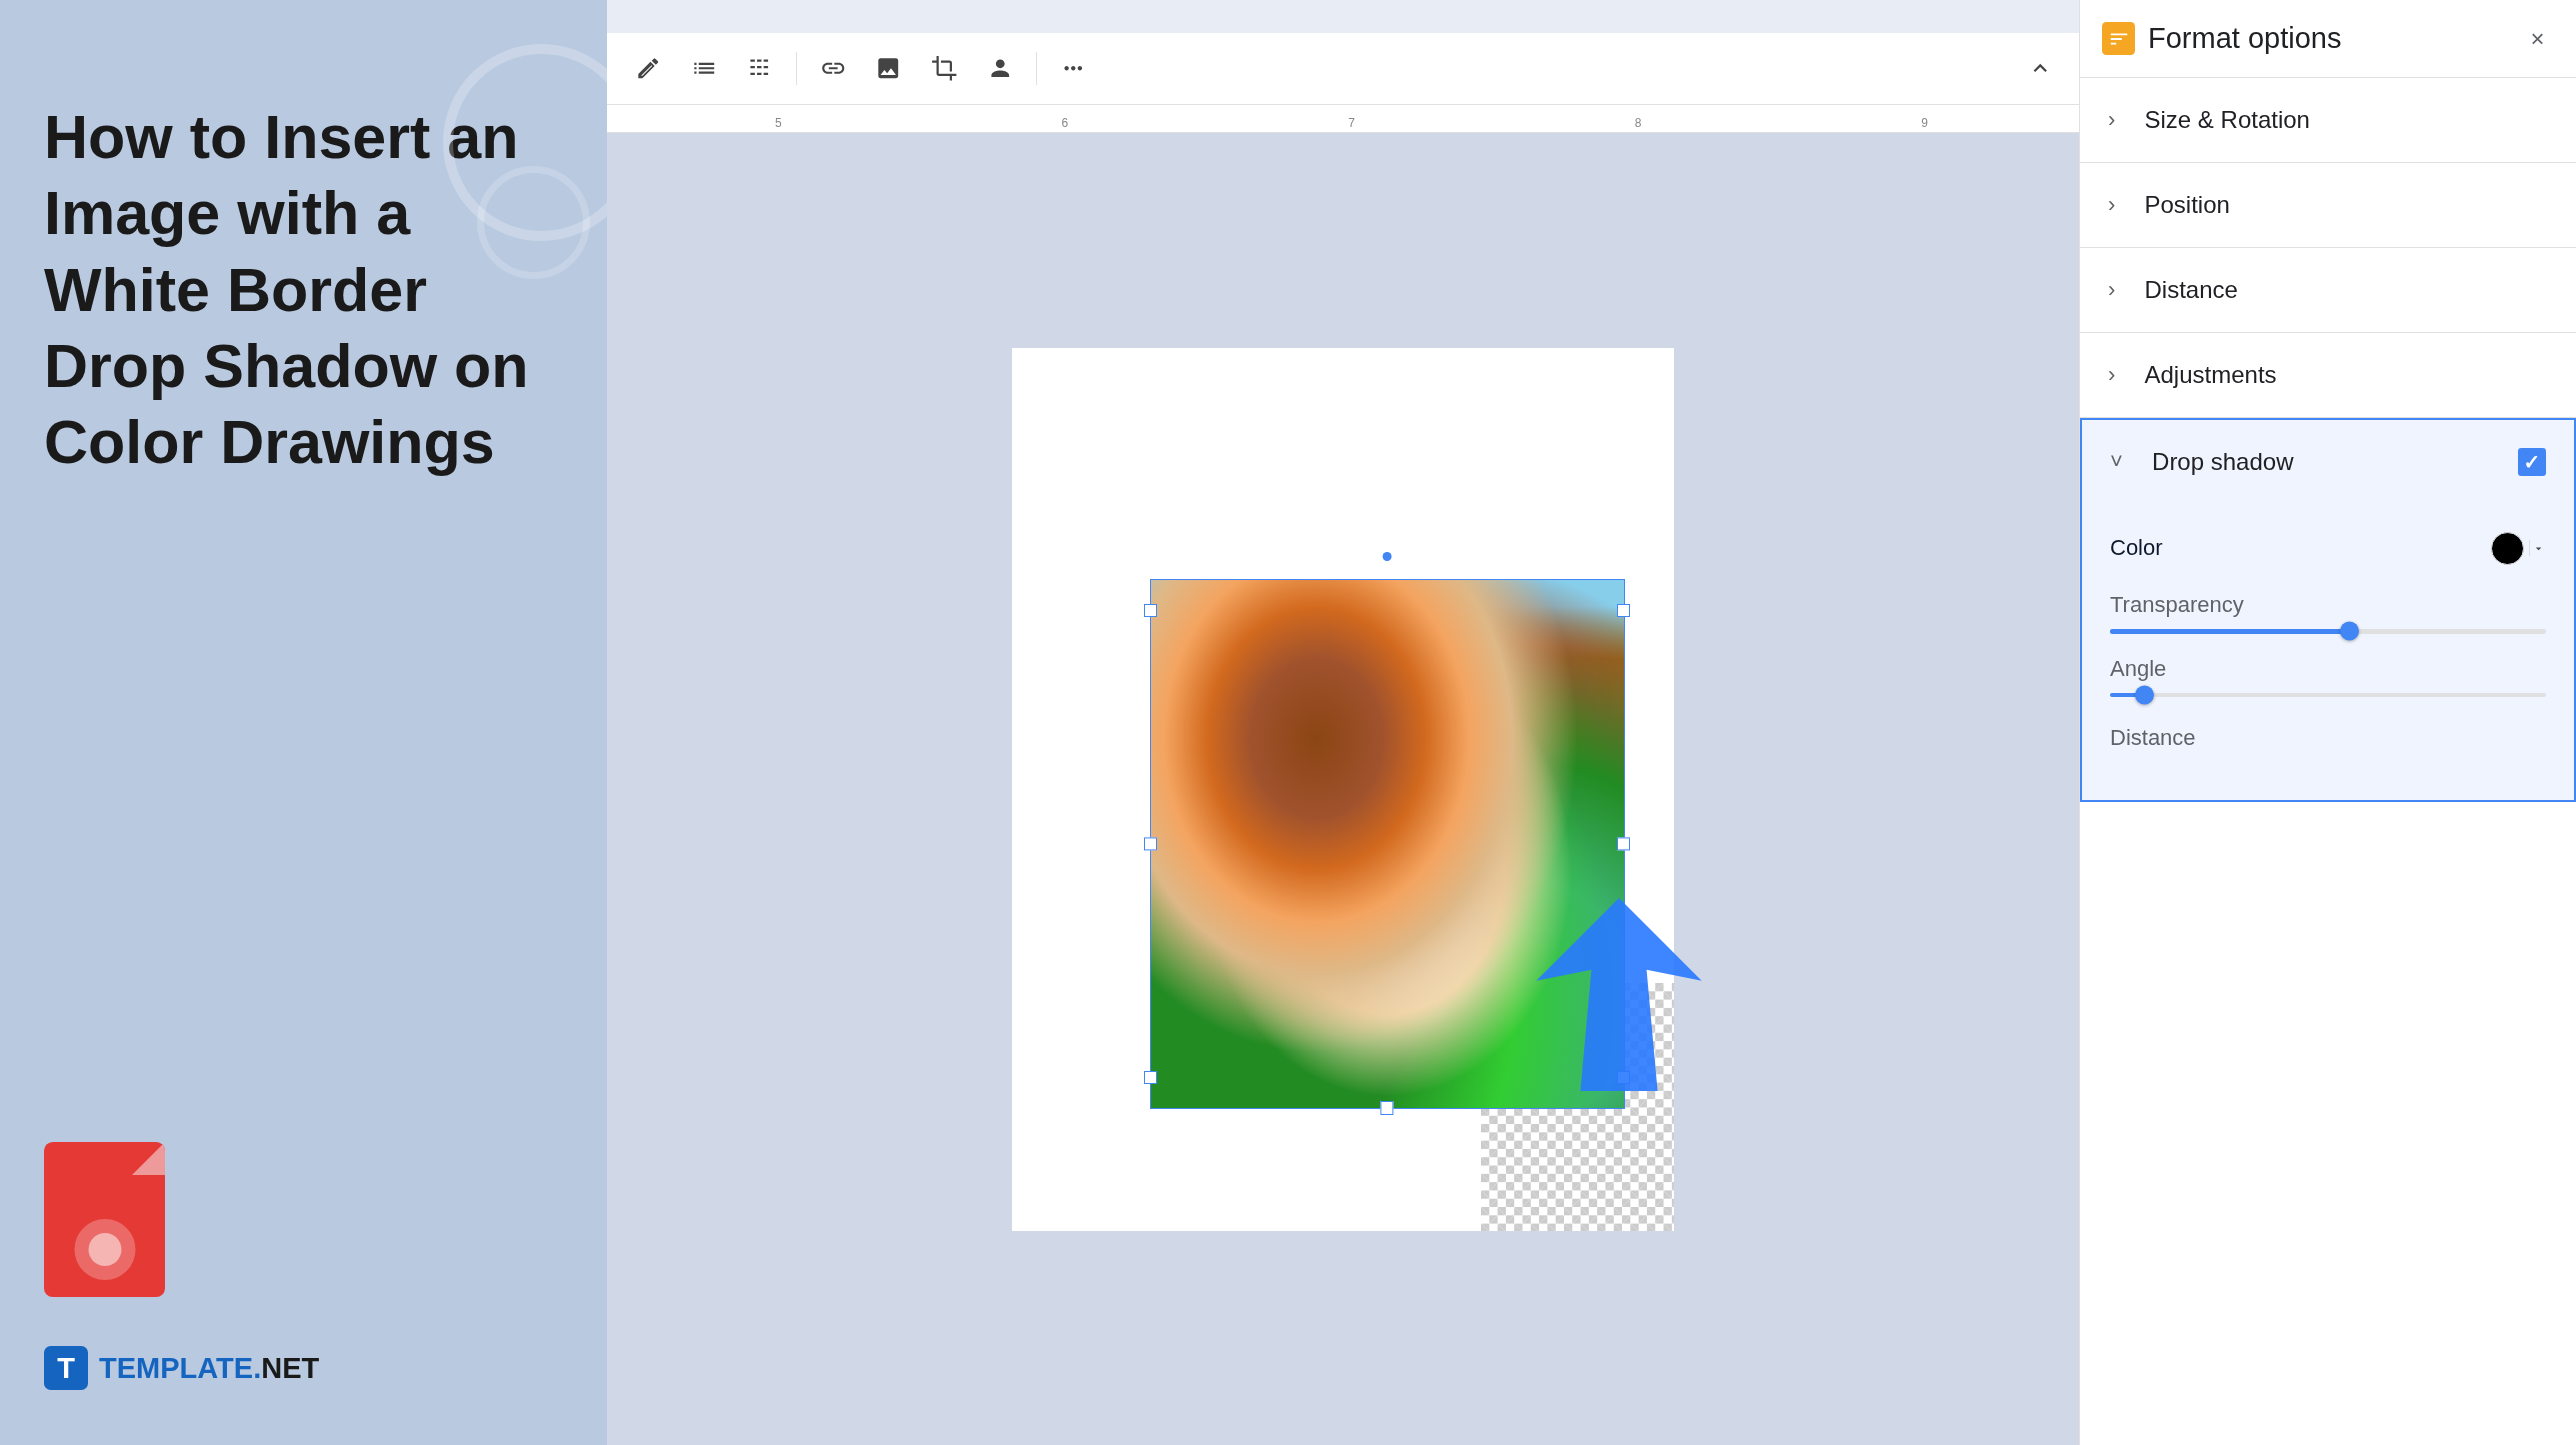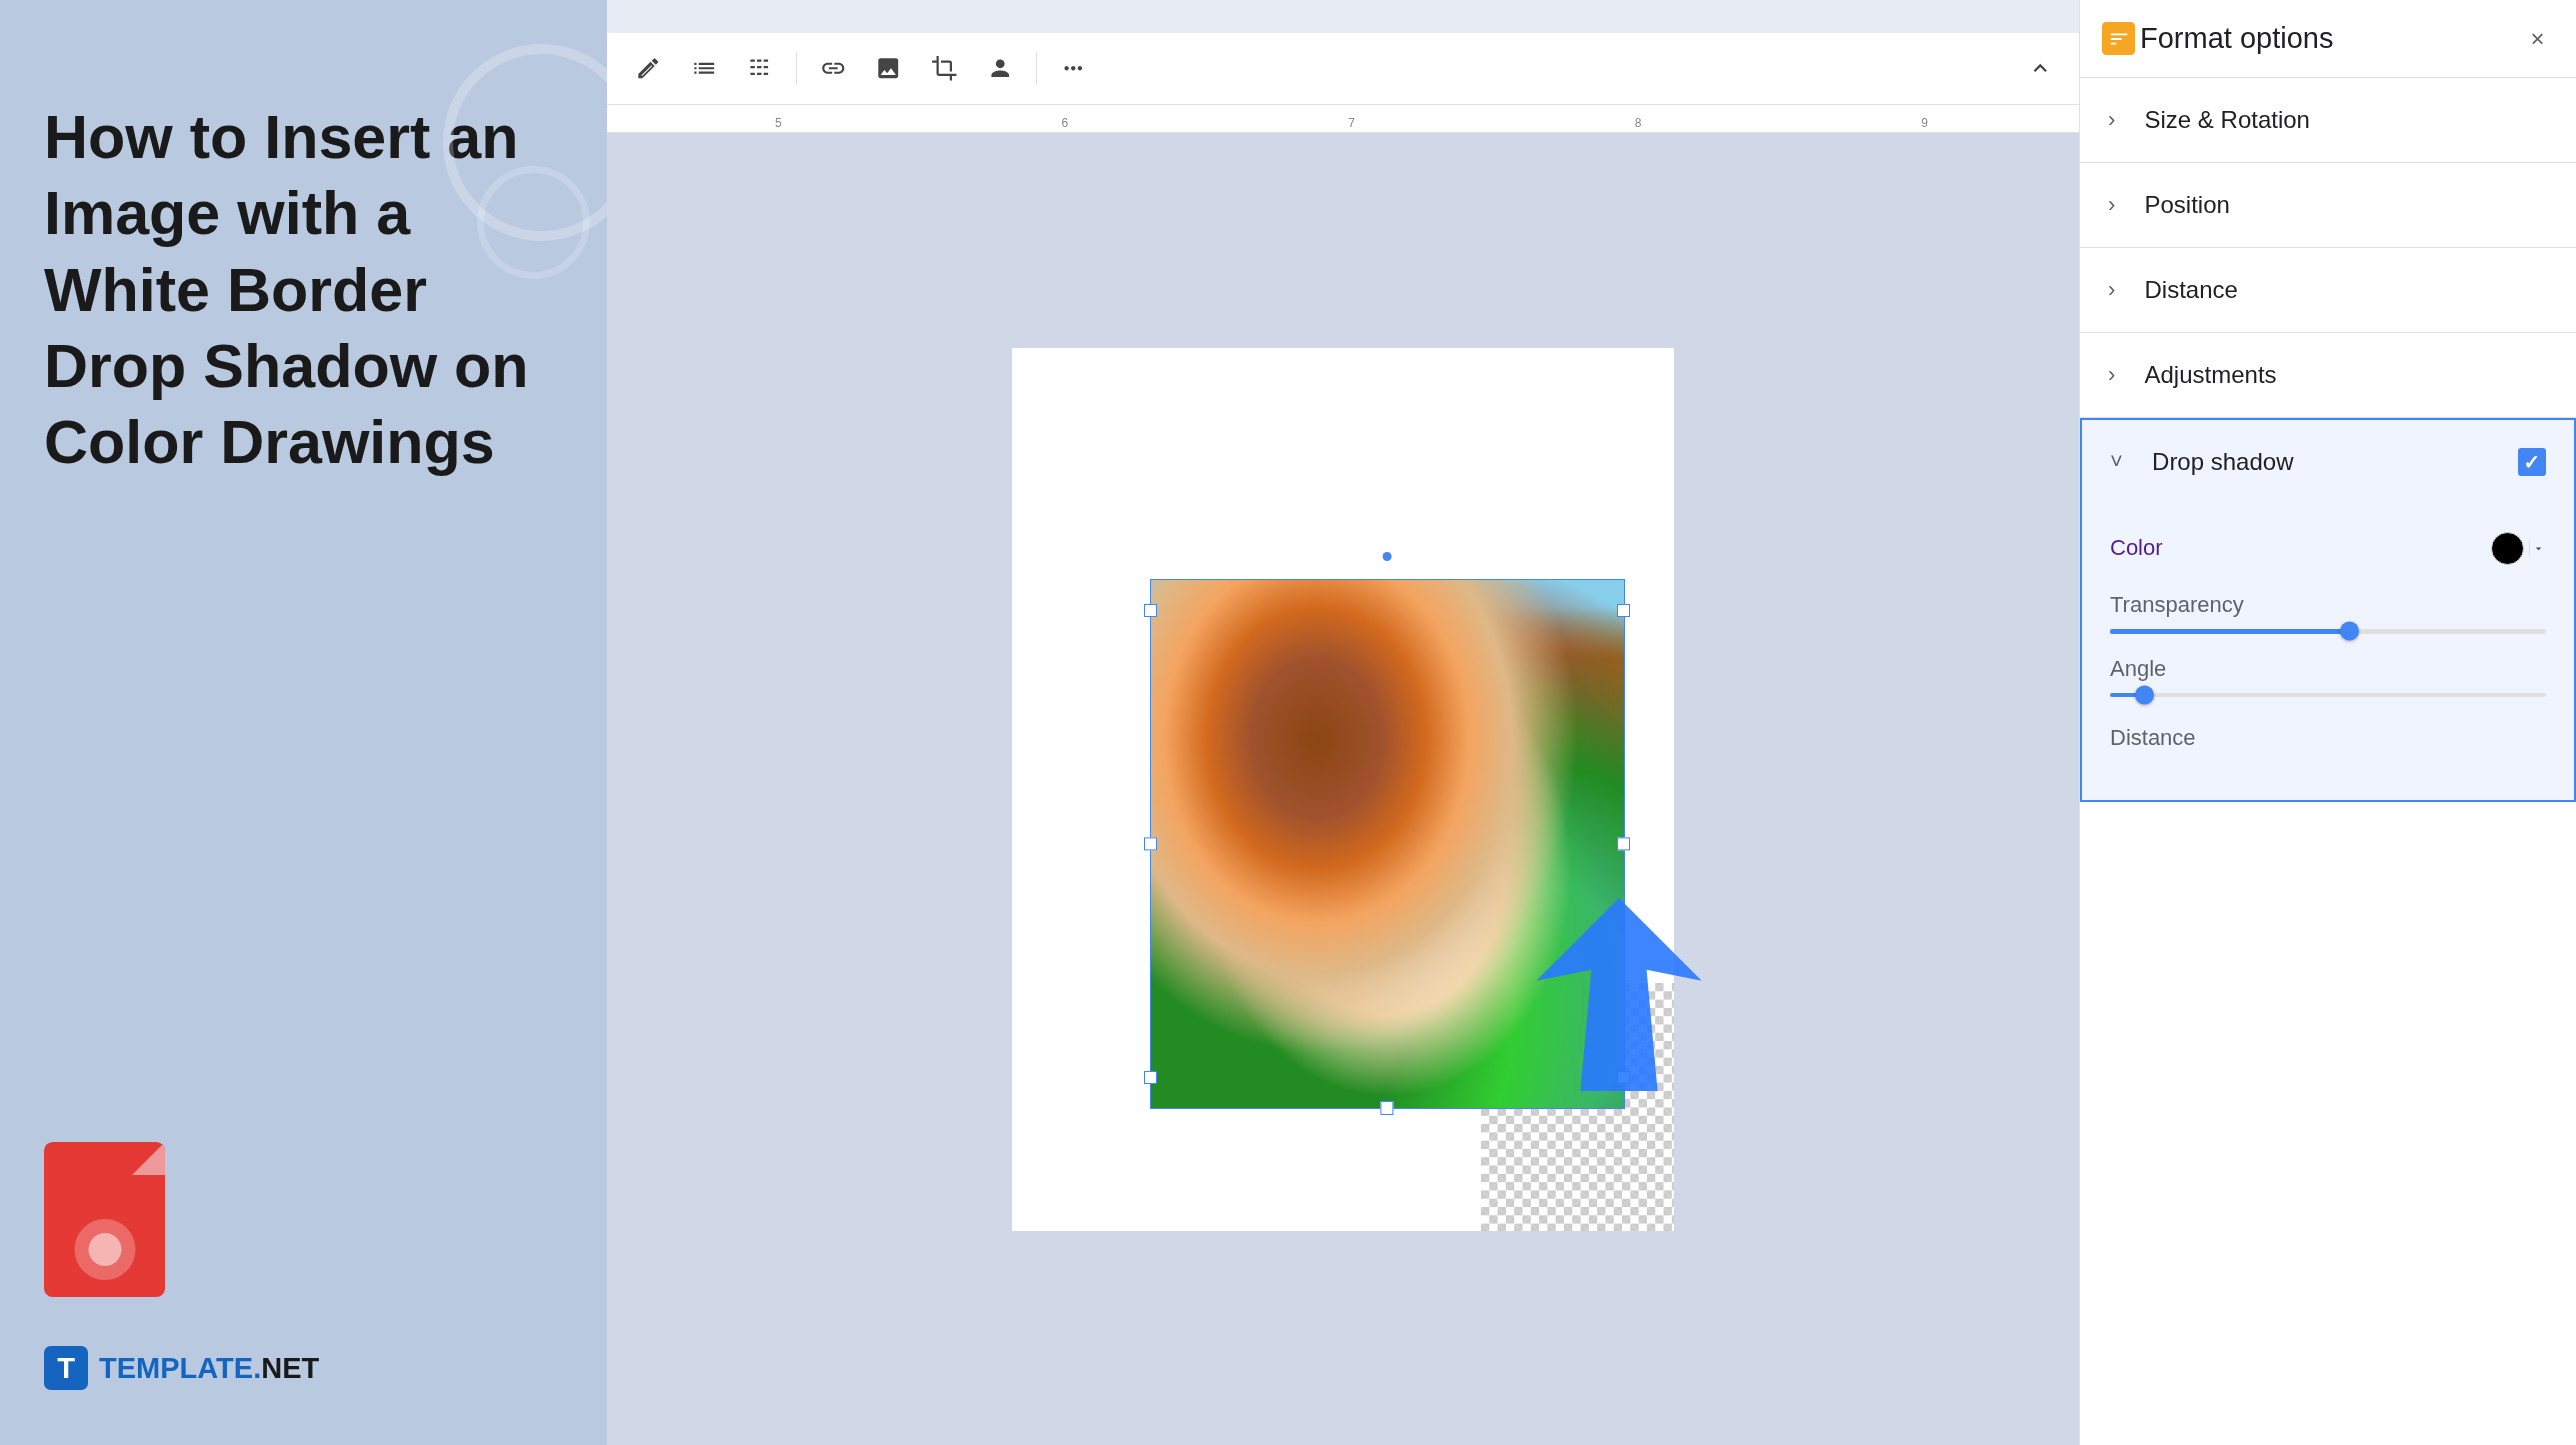--- a/index.html
+++ b/index.html
@@ -293,21 +293,21 @@
       display: flex;
       flex-direction: column;
       overflow: hidden;
     }
 
     .format-panel-header {
       display: flex;
       align-items: center;
       padding: 22px 22px;
       border-bottom: 0.6px solid #e0e0e0;
-      gap: 5px;
+      gap: 13px;
     }
 
     .format-icon {
       width: 33px;
       height: 33px;
       background: #f5a623;
       border-radius: 4.4px;
       display: flex;
       align-items: center;
       justify-content: center;
@@ -405,21 +405,21 @@
     }
 
     .ds-row {
       display: flex;
       align-items: center;
       padding: 16.6px 0;
     }
 
     .ds-row-label {
       font-size: 22px;
-      color: #4c1d95;
+      color: #0f172a;
       width: 138px;
     }
 
     .ds-color-picker {
       margin-left: auto;
       display: flex;
       align-items: center;
       gap: 5.5px;
     }
 

